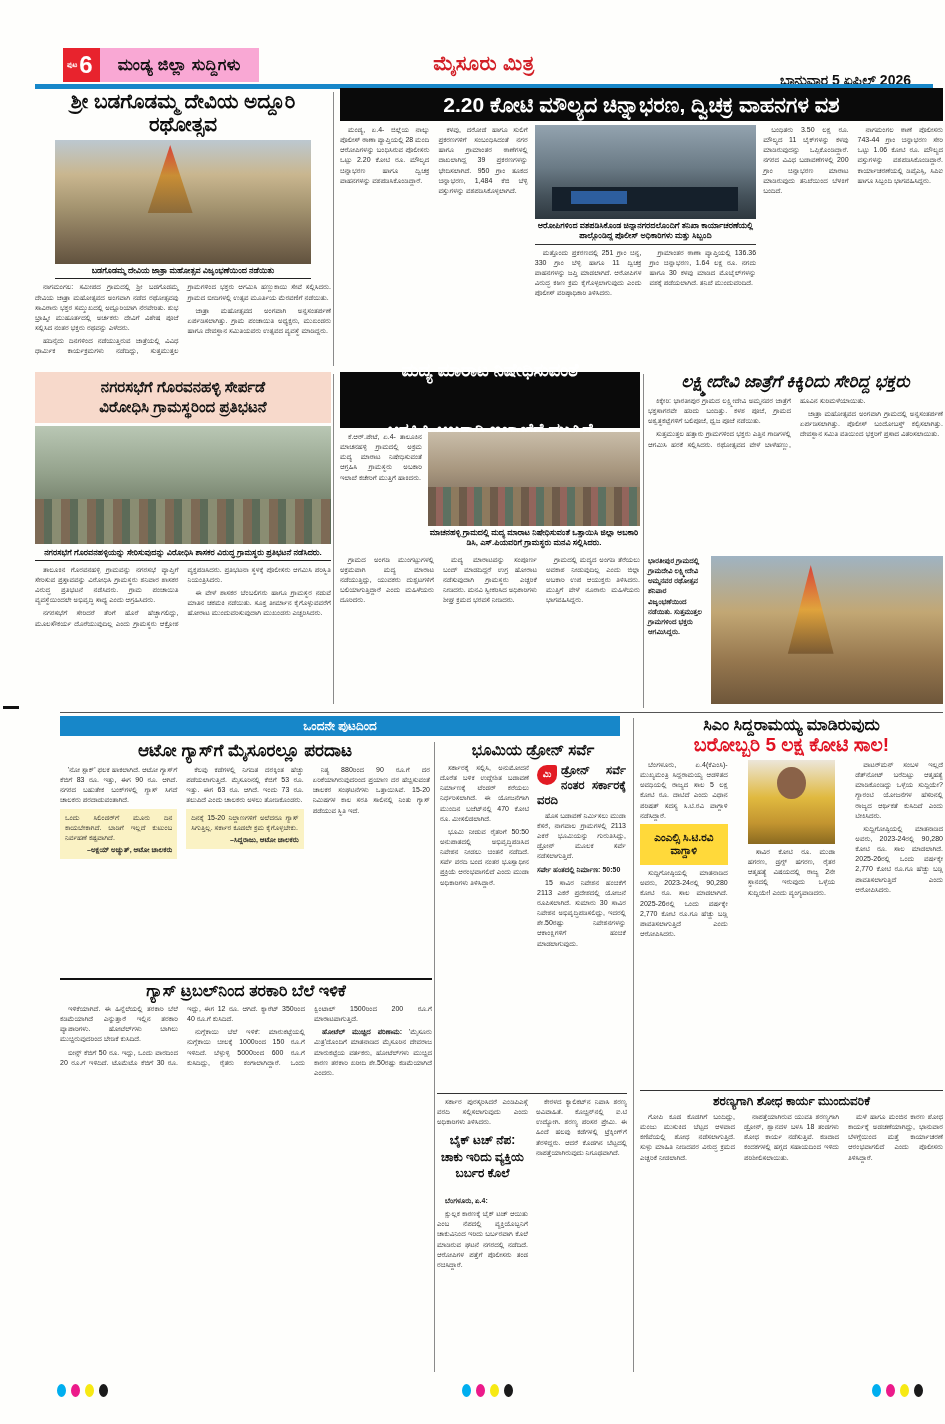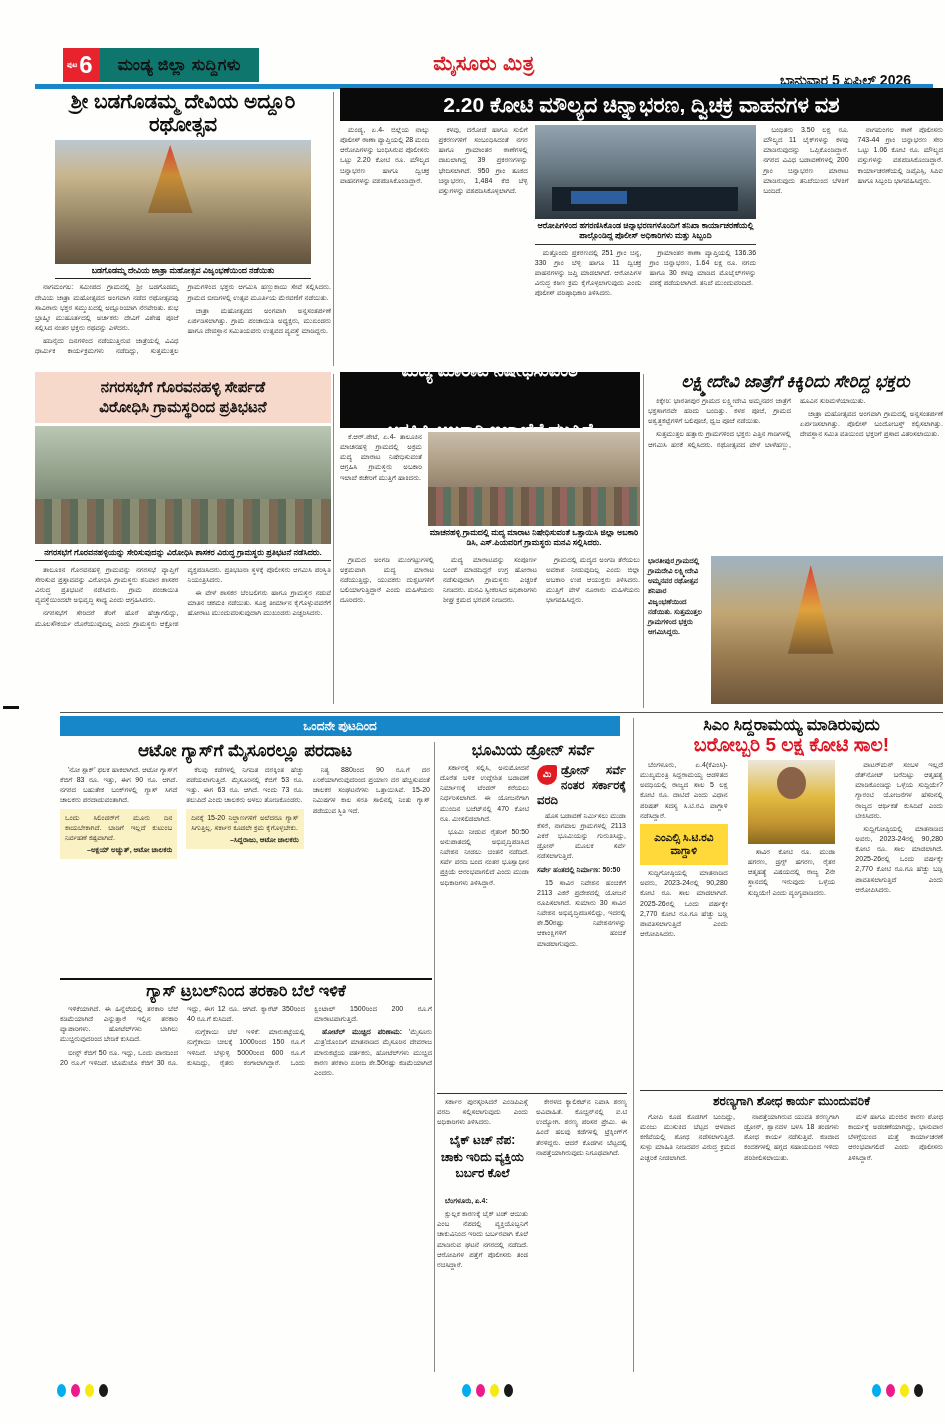--- a/index.html
+++ b/index.html
@@ -8,21 +8,21 @@
     position:relative; width:945px; height:1424px; margin:0 auto;
     background:#fefefc; overflow:hidden;
     font-family:"Liberation Sans", sans-serif; color:#1b1b1b;
   }
   
   .hdr { position:absolute; left:35px; top:48px; right:12px; height:36px; }
   .hdr-left { position:absolute; left:28px; top:0; display:flex; align-items:stretch; height:34px; }
   .pagebox { background:#e8232d; color:#fff; display:flex; align-items:center; padding:0 7px 0 4px; }
   .pagebox-label { font-size:7px; font-weight:700; margin-right:2px; }
   .pagebox-num { font-size:24px; font-weight:700; line-height:1; }
-  .sectionbox { background:#0f766e; color:#101010; font-weight:700; font-size:16px;
+  .sectionbox { background:#f9a8d4; color:#101010; font-weight:700; font-size:16px;
     display:flex; align-items:center; padding:13px 18px; letter-spacing:0.3px; }
   .masthead { position:absolute; left:0; right:0; top:4px; text-align:center;
     color:#d21f26; font-weight:700; font-size:20px; letter-spacing:0.5px; }
   .edition-date { position:absolute; right:22px; top:8px; font-weight:700; font-size:14px; color:#111;margin-top:16px; }
   .bluerule { position:absolute; left:35px; right:12px; top:84px; height:5px; background:#1787c9; }
   
   .bt { font-size:7px; line-height:1.45; text-align:justify; color:#1c1c1c; }
   .bt p { margin-bottom:3px; text-indent:8px; }
   .c2 { columns:2; column-gap:9px; }
   .c3 { columns:3; column-gap:9px; }
@@ -169,21 +169,21 @@
     </div>
     <div class="brow">
       <div class="bleft bt c2">
         <p>ಮಂಡ್ಯ, ಏ.4- ಜಿಲ್ಲೆಯ ನಾಲ್ಕು ಪೊಲೀಸ್ ಠಾಣಾ ವ್ಯಾಪ್ತಿಯಲ್ಲಿ 28 ಮಂದಿ ಆರೋಪಿಗಳನ್ನು ಬಂಧಿಸಿರುವ ಪೊಲೀಸರು ಒಟ್ಟು 2.20 ಕೋಟಿ ರೂ. ಮೌಲ್ಯದ ಚಿನ್ನಾಭರಣ ಹಾಗೂ ದ್ವಿಚಕ್ರ ವಾಹನಗಳನ್ನು ವಶಪಡಿಸಿಕೊಂಡಿದ್ದಾರೆ.</p>
         <p>ಕಳವು, ದರೋಡೆ ಹಾಗೂ ಸುಲಿಗೆ ಪ್ರಕರಣಗಳಿಗೆ ಸಂಬಂಧಿಸಿದಂತೆ ನಗರ ಹಾಗೂ ಗ್ರಾಮಾಂತರ ಠಾಣೆಗಳಲ್ಲಿ ದಾಖಲಾಗಿದ್ದ 39 ಪ್ರಕರಣಗಳನ್ನು ಭೇದಿಸಲಾಗಿದೆ. 950 ಗ್ರಾಂ ತೂಕದ ಚಿನ್ನಾಭರಣ, 1,484 ಕೆಜಿ ಬೆಳ್ಳಿ ವಸ್ತುಗಳನ್ನು ವಶಪಡಿಸಿಕೊಳ್ಳಲಾಗಿದೆ.</p>
       </div>
       <div class="bmid">
         <div id="phB" class="ph">
             <div class="table"></div>
           </div>
-        <div class="cap">ಆರೋಪಿಗಳಿಂದ ಹಗರಣಿಸಿಕೊಂಡ ಚಿನ್ನಾಭರಣಗಳೊಂದಿಗೆ ತನಿಖಾ ಕಾರ್ಯಾಚರಣೆಯಲ್ಲಿ ಪಾಲ್ಗೊಂಡಿದ್ದ ಪೊಲೀಸ್ ಅಧಿಕಾರಿಗಳು ಮತ್ತು ಸಿಬ್ಬಂದಿ</div>
+        <div class="cap">ಆರೋಪಿಗಳಿಂದ ವಶಪಡಿಸಿಕೊಂಡ ಚಿನ್ನಾನಗರದಲೊಂದಿಗೆ ತನಿಖಾ ಕಾರ್ಯಾಚರಣೆಯಲ್ಲಿ ಪಾಲ್ಗೊಂಡಿದ್ದ ಪೊಲೀಸ್ ಅಧಿಕಾರಿಗಳು ಮತ್ತು ಸಿಬ್ಬಂದಿ</div>
         <div class="subcols bt">
           <p>ಮತ್ತೊಂದು ಪ್ರಕರಣದಲ್ಲಿ 251 ಗ್ರಾಂ ಚಿನ್ನ, 330 ಗ್ರಾಂ ಬೆಳ್ಳಿ ಹಾಗೂ 11 ದ್ವಿಚಕ್ರ ವಾಹನಗಳನ್ನು ಜಪ್ತಿ ಮಾಡಲಾಗಿದೆ. ಆರೋಪಿಗಳ ವಿರುದ್ಧ ಕಠಿಣ ಕ್ರಮ ಕೈಗೊಳ್ಳಲಾಗುವುದು ಎಂದು ಪೊಲೀಸ್ ವರಿಷ್ಠಾಧಿಕಾರಿ ತಿಳಿಸಿದರು.</p>
           <p>ಗ್ರಾಮಾಂತರ ಠಾಣಾ ವ್ಯಾಪ್ತಿಯಲ್ಲಿ 136.36 ಗ್ರಾಂ ಚಿನ್ನಾಭರಣ, 1.64 ಲಕ್ಷ ರೂ. ನಗದು ಹಾಗೂ 30 ಕಳವು ಮಾಡಿದ ಮೊಬೈಲ್‌ಗಳನ್ನು ವಶಕ್ಕೆ ಪಡೆಯಲಾಗಿದೆ. ತನಿಖೆ ಮುಂದುವರಿದಿದೆ.</p>
         </div>
       </div>
       <div class="bright bt c2">
         <p>ಬಂಧಿತರು 3.50 ಲಕ್ಷ ರೂ. ಮೌಲ್ಯದ 11 ಬೈಕ್‌ಗಳನ್ನು ಕಳವು ಮಾಡಿರುವುದನ್ನು ಒಪ್ಪಿಕೊಂಡಿದ್ದಾರೆ. ನಗರದ ವಿವಿಧ ಬಡಾವಣೆಗಳಲ್ಲಿ 200 ಗ್ರಾಂ ಚಿನ್ನಾಭರಣ ಮಾರಾಟ ಮಾಡಿರುವುದು ತನಿಖೆಯಿಂದ ಬೆಳಕಿಗೆ ಬಂದಿದೆ.</p>
         <p>ನಾಗಮಂಗಲ ಠಾಣೆ ಪೊಲೀಸರು 743-44 ಗ್ರಾಂ ಚಿನ್ನಾಭರಣ ಸೇರಿ ಒಟ್ಟು 1.06 ಕೋಟಿ ರೂ. ಮೌಲ್ಯದ ವಸ್ತುಗಳನ್ನು ವಶಪಡಿಸಿಕೊಂಡಿದ್ದಾರೆ. ಕಾರ್ಯಾಚರಣೆಯಲ್ಲಿ ಡಿವೈಎಸ್ಪಿ, ಸಿಪಿಐ ಹಾಗೂ ಸಿಬ್ಬಂದಿ ಭಾಗವಹಿಸಿದ್ದರು.</p>
       </div>
     </div>

